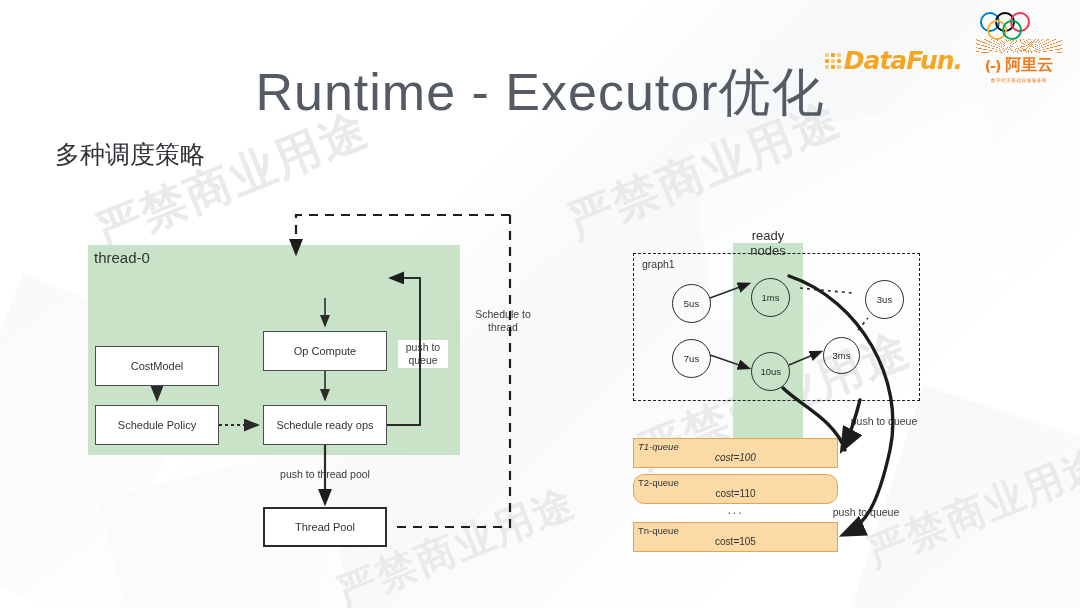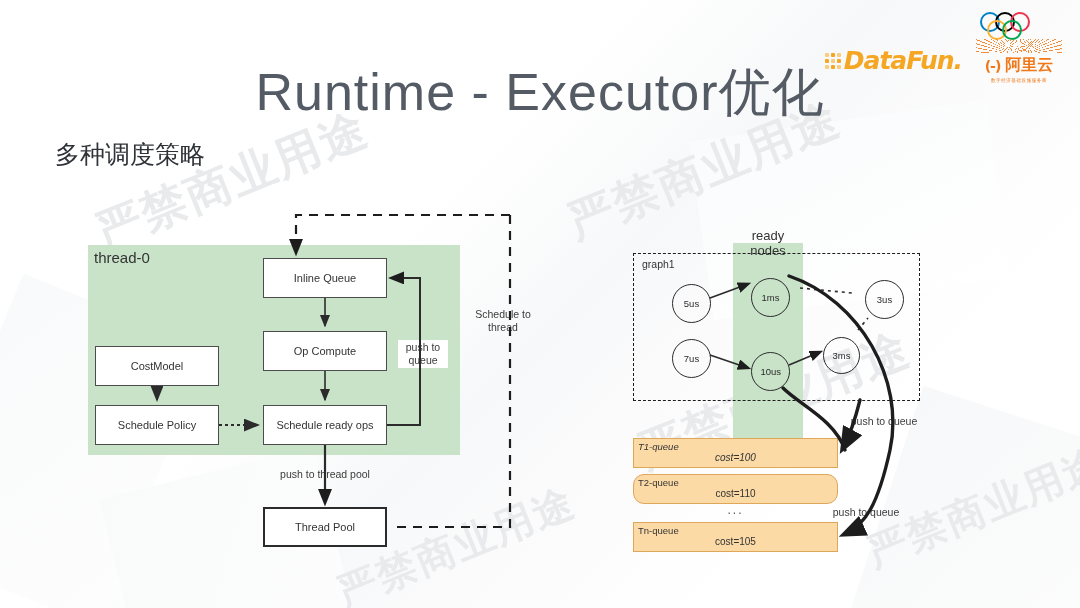--- a/index.html
+++ b/index.html
@@ -353,23 +353,20 @@
       <div class="ali-sub">数字经济基础设施服务商</div>
     </div>
 
   </div>
 
   <div id="subtitle">多种调度策略</div>
 
   <div id="green-thread"></div>
   <div id="thread-label">thread-0</div>
 
-  <div class="node-box" style="left:263px; top:258px; width:124px; height:40px;">
-    <span>Inline Queue</span>
-  </div>
 
   <div class="node-box" style="left:263px; top:331px; width:124px; height:40px;">
     <span>Op Compute</span>
   </div>
 
   <div class="node-box" style="left:95px; top:346px; width:124px; height:40px;">
     <span>CostModel</span>
   </div>
 
   <div class="node-box" style="left:95px; top:405px; width:124px; height:40px;">

